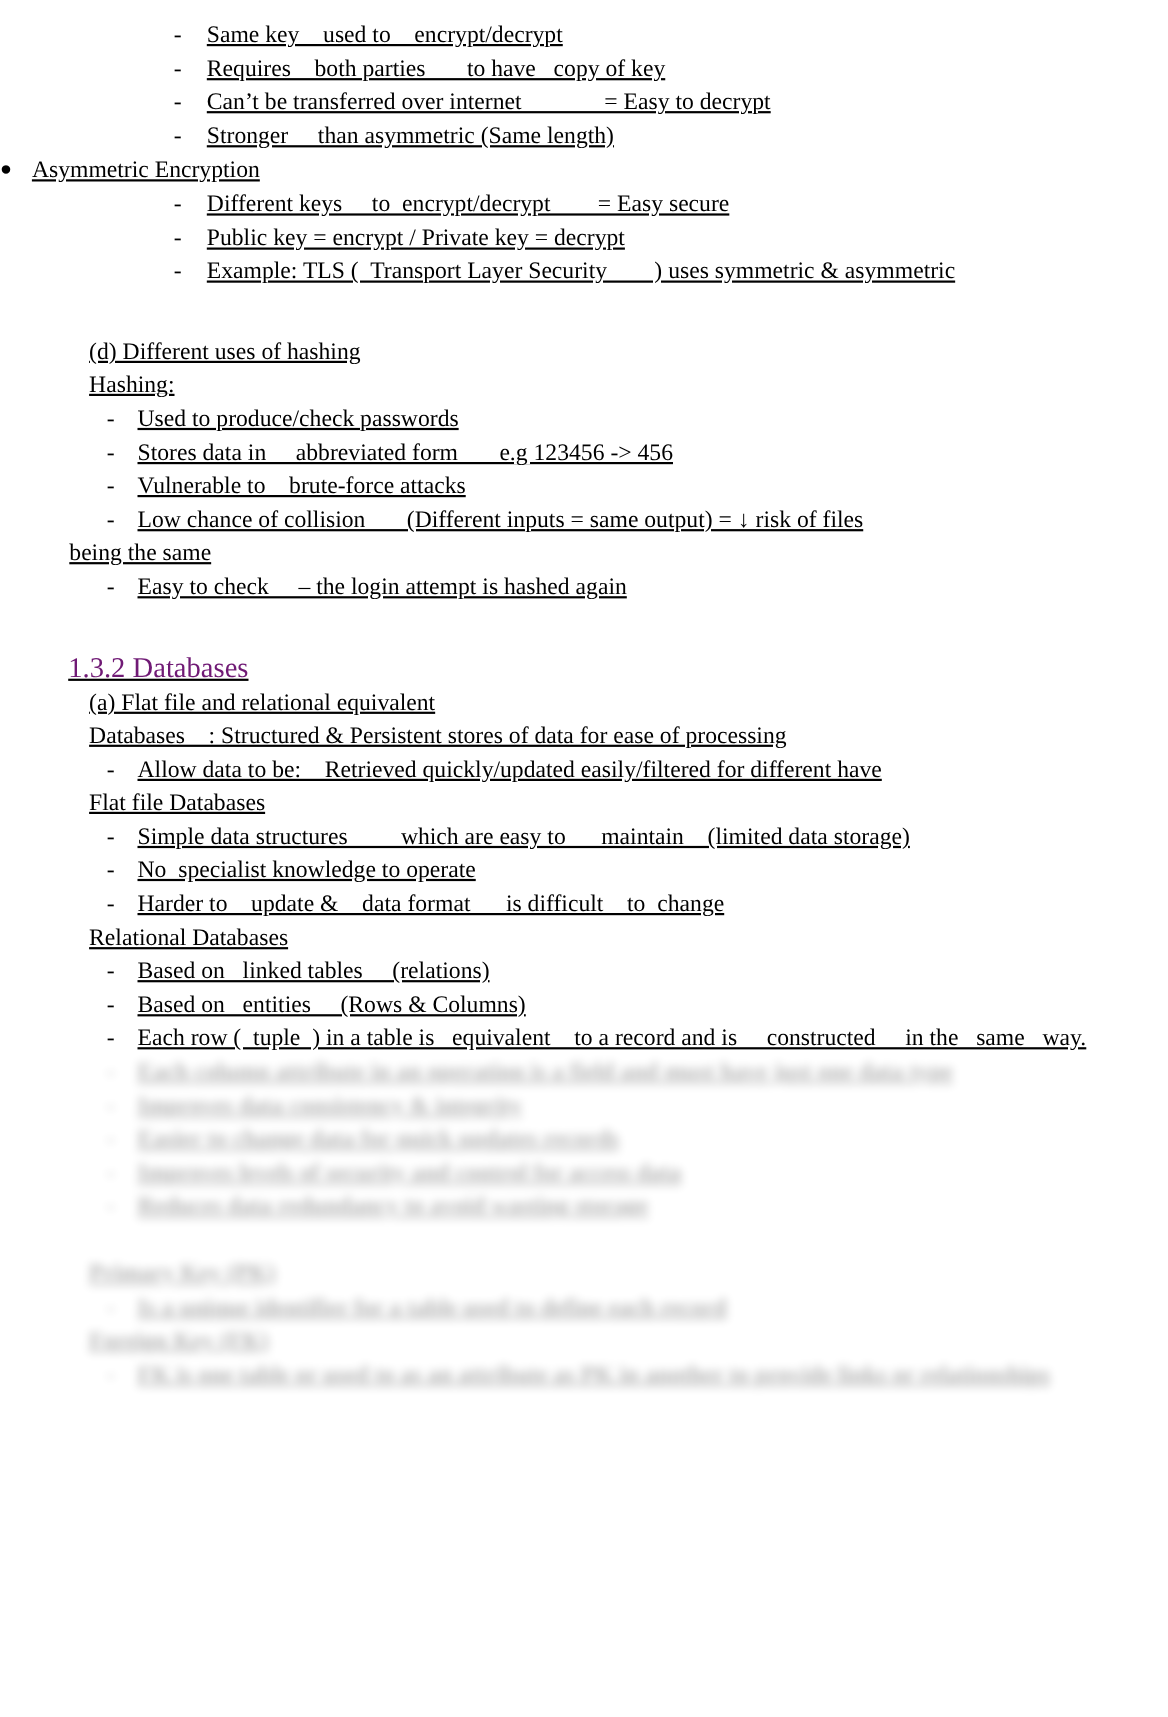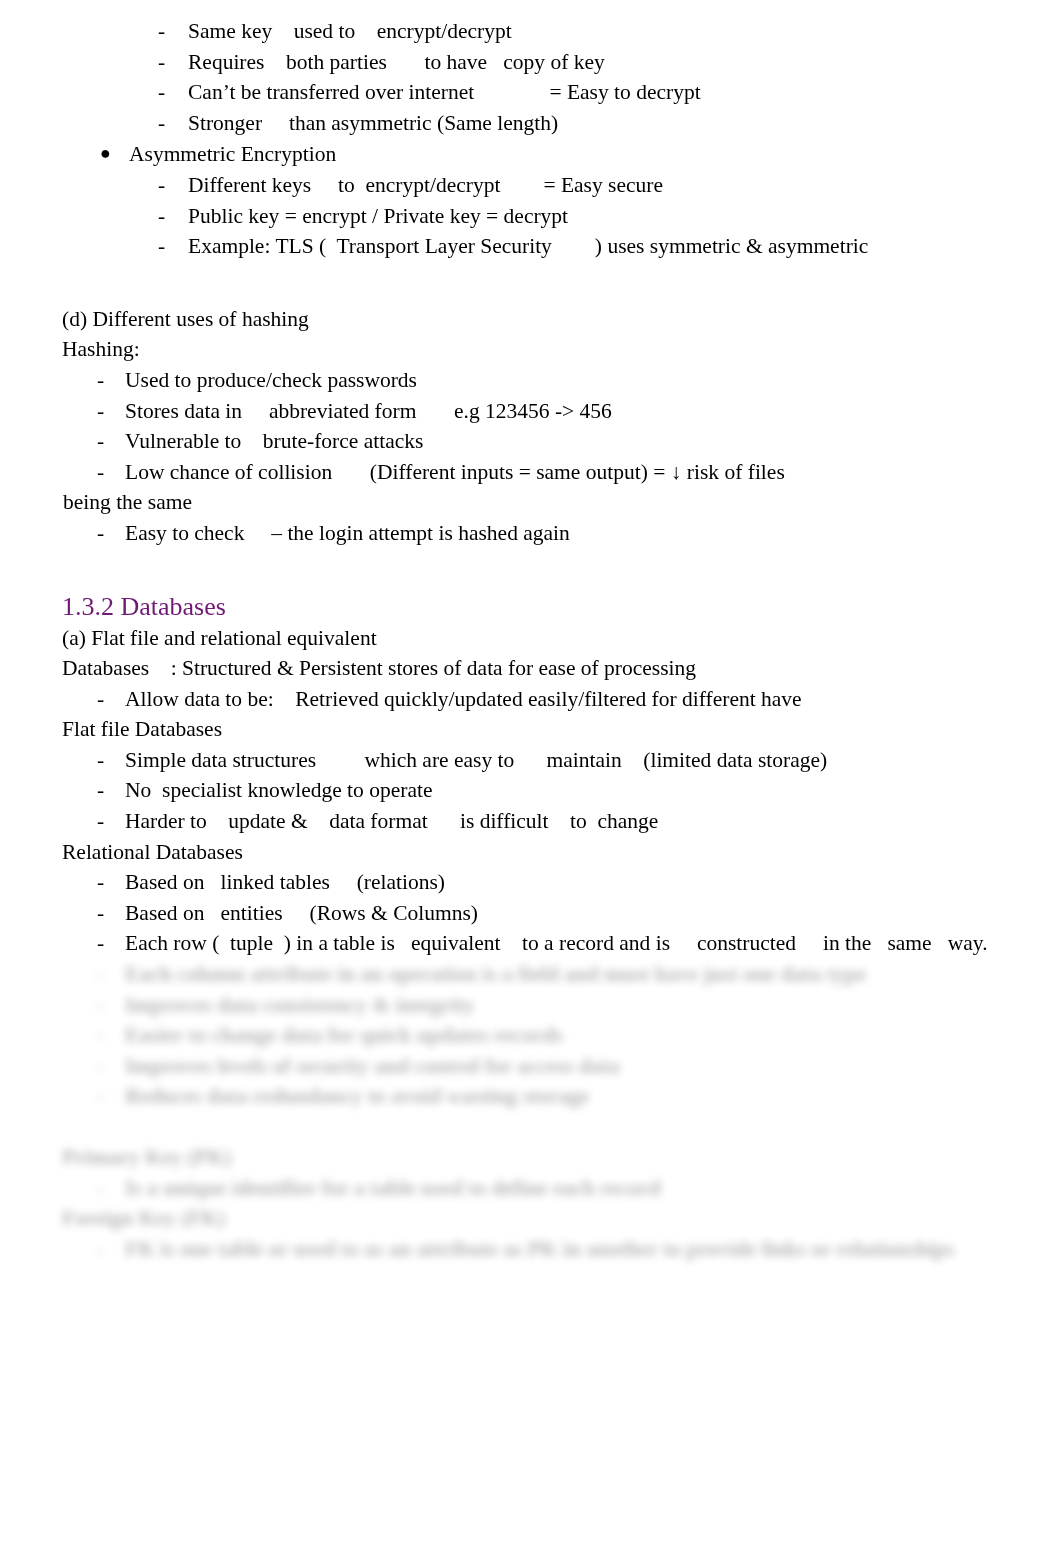--- a/index.html
+++ b/index.html
@@ -23,35 +23,36 @@
     inset: 0;
     background: #ffffff;
     padding: 0;
   }
 
   .content {
     position: absolute;
     left: 0;
     top: 0;
     width: 1018px;
+    text-decoration: underline;
   }
 
   
   .line {
     position: relative;
     font-size: 21.5px;
     line-height: 30.6px;
     white-space: pre;
     color: #000000;
   }
 
   
-  .lvl-body   { margin-left: 62px; }
+  .lvl-body   { margin-left: 81px; }
   .lvl-dash1  { margin-left: 97px; }
-  .lvl-bullet { margin-left: 100px; }
+  .lvl-bullet { }
   .lvl-dash2  { margin-left: 158px; }
   .lvl-wrap1  { margin-left: 63px; }
 
   .marker {
     display: inline-block;
     width: 28px;
   }
   .marker-dash2 {
     display: inline-block;
     width: 30px;

